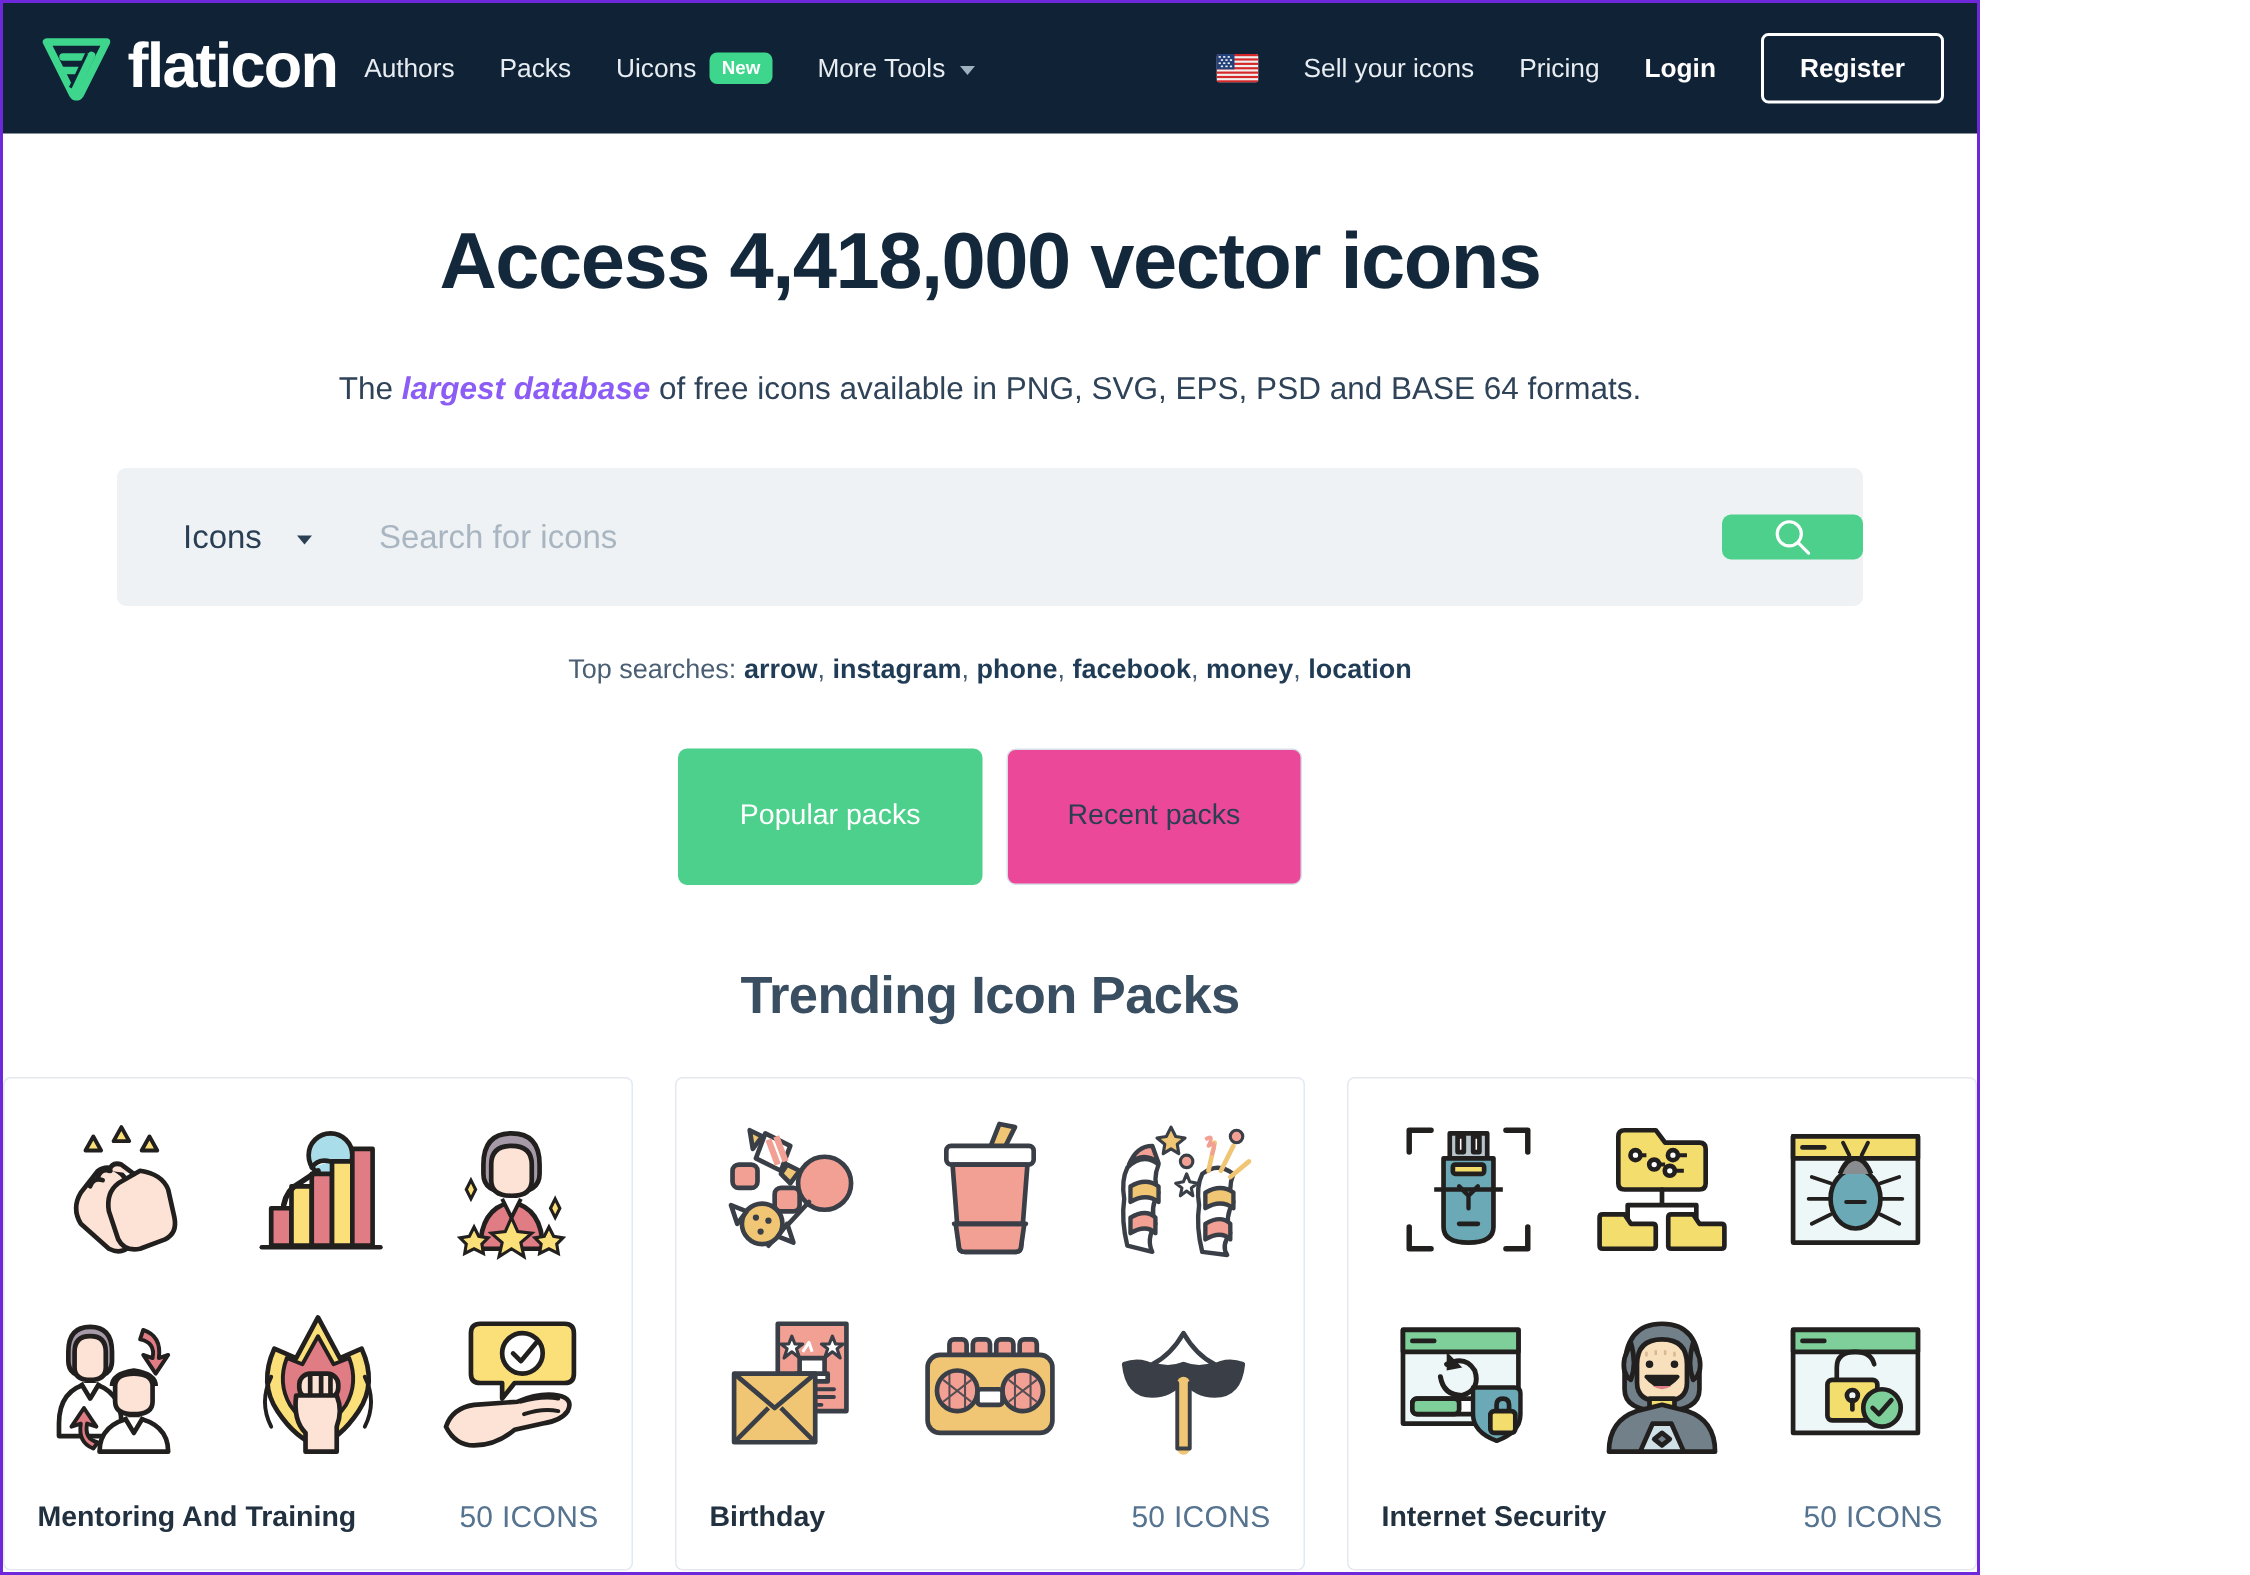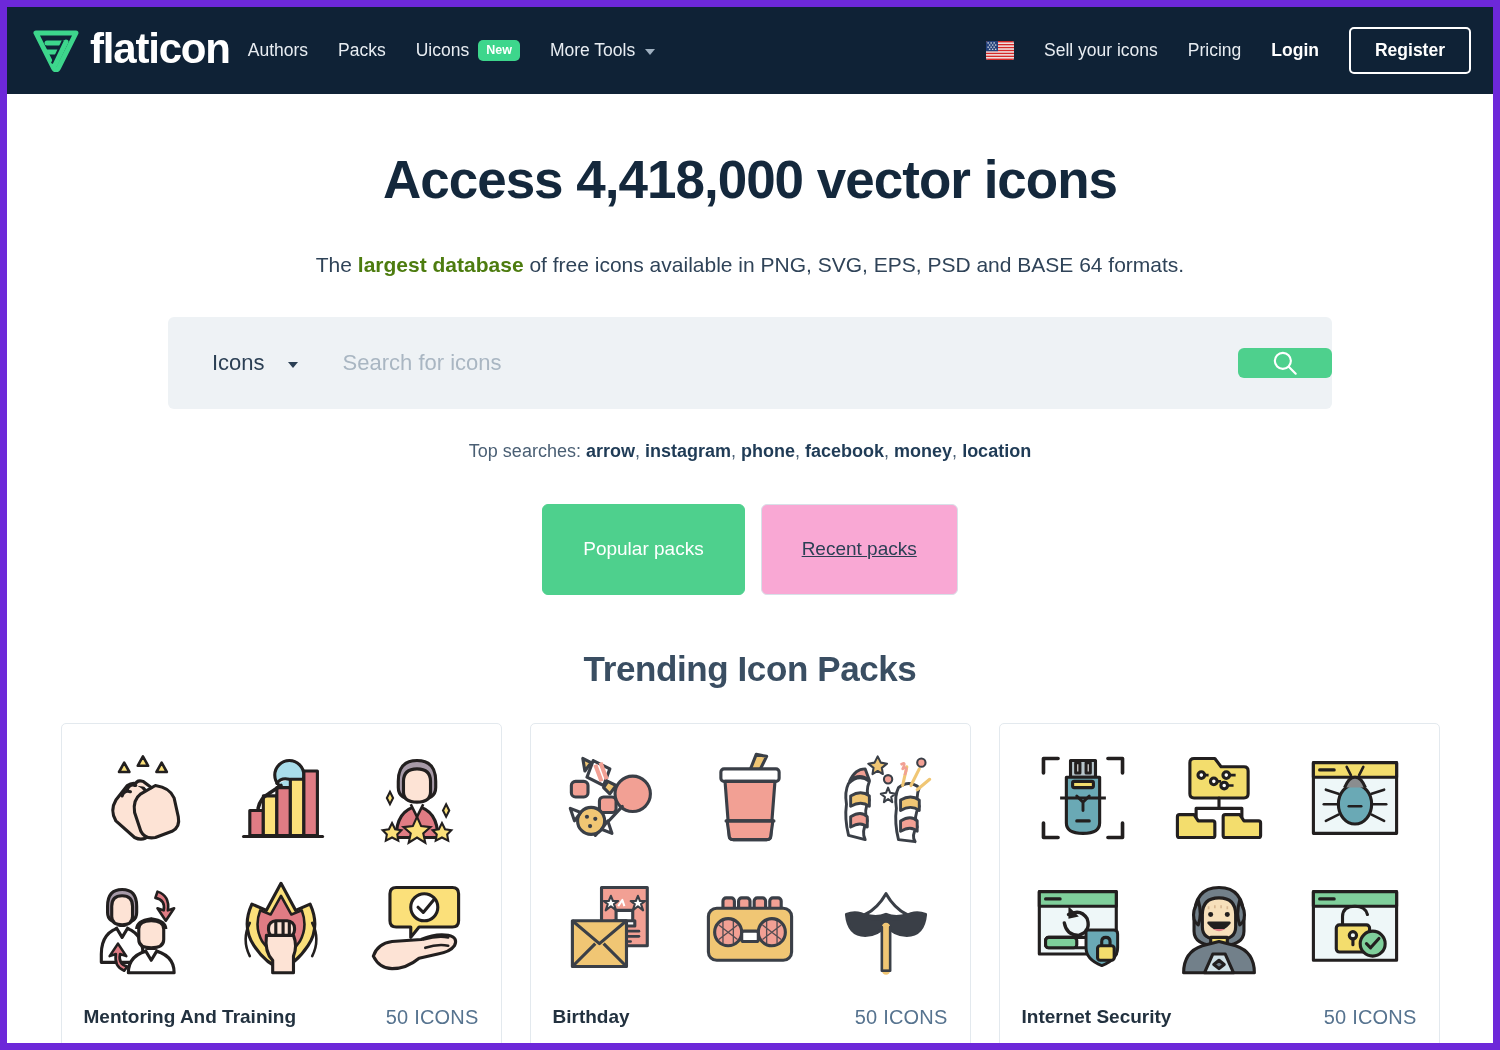--- a/index.html
+++ b/index.html
@@ -3,22 +3,22 @@
 <meta charset="utf-8">
 <style>
   * { box-sizing: border-box; margin: 0; padding: 0; }
   html, body {
     width: 1500px; height: 1050px;
     font-family: "Liberation Sans", sans-serif;
     background: #ffffff;
     overflow: hidden;
   }
   .page {
-    width: 1500px; height: 1050px;
-    border: 7px solid #6d28d9;
+    width: 1320px; height: 1050px;
+    border: 2px solid #6d28d9;
     background: #ffffff;
     position: relative;
     overflow: hidden;
   }
 
   
   .header {
     height: 87px;
     background: #0f2236;
     display: flex;
@@ -96,21 +96,21 @@
     color: #14283c;
     letter-spacing: -1px;
     line-height: 1.1;
   }
   .hero-sub {
     margin-top: 44px;
     font-size: 21px;
     color: #2f4358;
     font-weight: 400;
   }
-  .hero-sub b { font-weight: 700; color: #4d7c0f; }
+  .hero-sub b { font-weight: 700; color: #8b5cf6; font-style: italic; }
 
   
   .search-row {
     margin: 40px auto 0 auto;
     width: 1164px;
     height: 92px;
     display: flex;
     align-items: center;
     background: #eef2f5;
     border-radius: 6px;
@@ -171,21 +171,21 @@
     font-weight: 500;
     border-radius: 6px;
     padding: 34px 40px;
     cursor: pointer;
     line-height: 1.1;
   }
   .toggle-btn.active {
     background: #4ed08d; color: #ffffff; border: 1px solid #4ed08d;
   }
   .toggle-btn.inactive {
-    background: #f9a8d4; color: #2b3f54; border: 1px solid #d8e0e8; text-decoration: underline;
+    background: #ec4899; color: #2b3f54; border: 1px solid #d8e0e8;
   }
 
   
   .section-title {
     text-align: center;
     margin-top: 54px;
     font-size: 35px;
     font-weight: 700;
     color: #3a4e62;
     letter-spacing: -0.4px;

